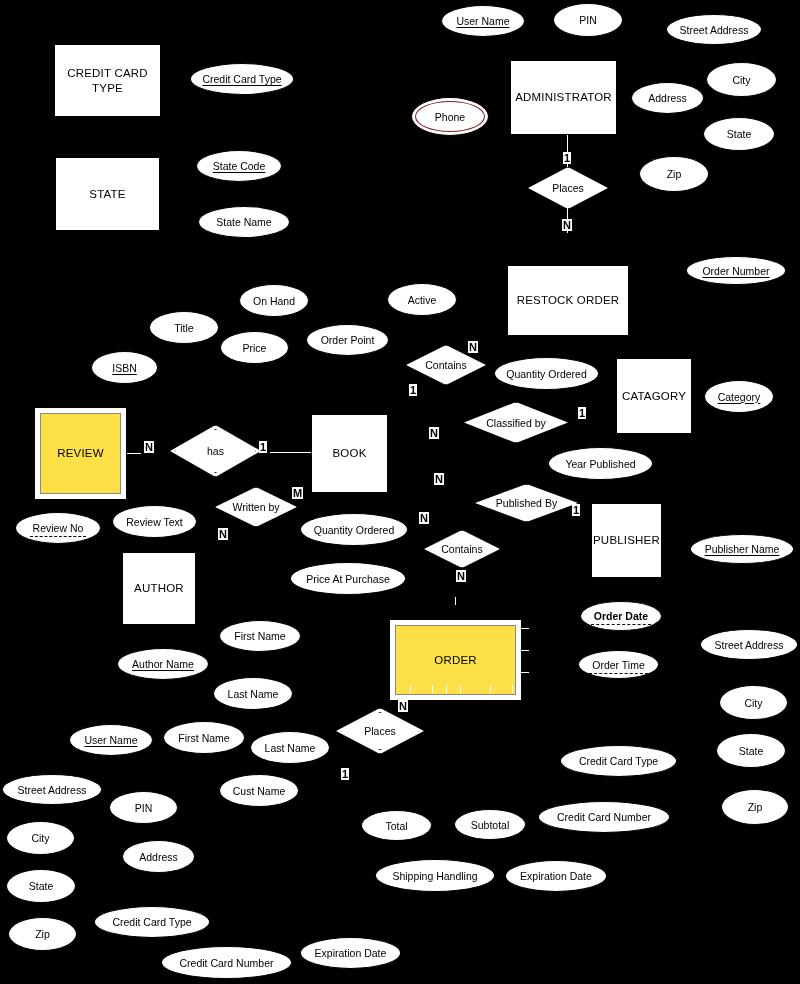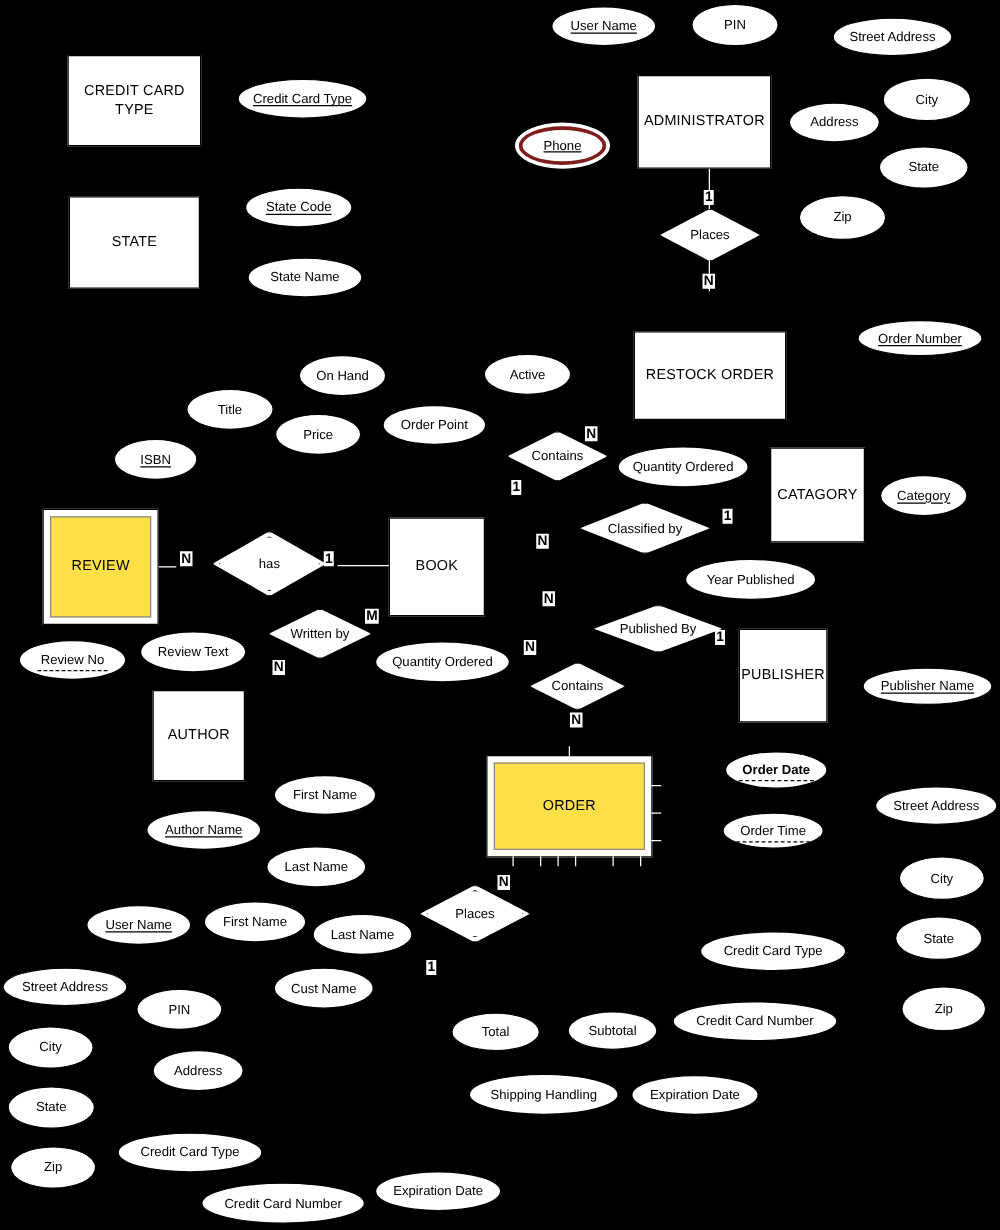--- a/index.html
+++ b/index.html
@@ -52,26 +52,25 @@
   .attr .txt{display:inline-block;position:relative;padding:0 1px;}
   .attr.key .txt{ text-decoration:underline; text-underline-offset:2px;}
   .attr.partial .txt::after{
     content:"";
     position:absolute;left:-2px;right:-2px;bottom:-3px;
     border-bottom:1.6px dashed #000;
   }
   .attr.multi{ padding:3px; }
   .attr.multi > .ring{
     width:100%;height:100%;
-    border:3px solid #7f1d1d;
+    border:1px solid #7f1d1d;
     border-radius:50%;
     box-sizing:border-box;
     display:flex;align-items:center;justify-content:center;
     background:#fff;
-    text-decoration:underline;
   }
   
   .rel{
     position:absolute;
     display:flex;align-items:center;justify-content:center;
   }
   .rel .dshape{
     position:absolute;inset:0;
     background:#fff;
     border:1px solid #000;
@@ -314,38 +313,41 @@
     <div class="dshape"></div>
     <span class="rlabel">Contains</span>
   </div>
 
   <div class="card" style="left:456px;top:570px;">N</div>
 
   <div class="attr" style="left:300px;top:513px;width:108px;height:33px;">
     <span class="txt">Quantity Ordered</span>
   </div>
 
+  <div class="attr" style="left:290px;top:562px;width:116px;height:33px;">
+    <span class="txt">Price At Purchase</span>
+  </div>
 
   <div class="entity" style="left:122px;top:552px;width:74px;height:73px;">
     <span>AUTHOR</span>
   </div>
 
   <div class="attr" style="left:219px;top:620px;width:82px;height:32px;">
     <span class="txt">First Name</span>
   </div>
 
   <div class="attr key" style="left:117px;top:648px;width:92px;height:32px;">
     <span class="txt">Author Name</span>
   </div>
 
   <div class="attr" style="left:213px;top:677px;width:80px;height:33px;">
     <span class="txt">Last Name</span>
   </div>
 
-  <div class="entity weak" style="left:389px;top:604px;width:133px;height:82px;">
+  <div class="entity weak" style="left:389px;top:619px;width:133px;height:82px;">
     <div class="inner">
       <span>ORDER</span>
     </div>
   </div>
 
   <div class="stub" style="left:455px;top:597px;width:1px;height:8px;"></div>
   <div class="stub" style="left:521px;top:628px;width:8px;height:1px;"></div>
   <div class="stub" style="left:521px;top:650px;width:8px;height:1px;"></div>
   <div class="stub" style="left:521px;top:672px;width:8px;height:1px;"></div>
   <div class="stub" style="left:410px;top:685px;width:1px;height:8px;"></div>

